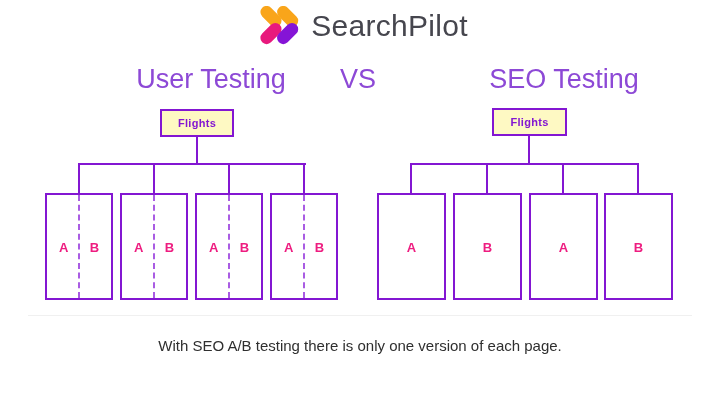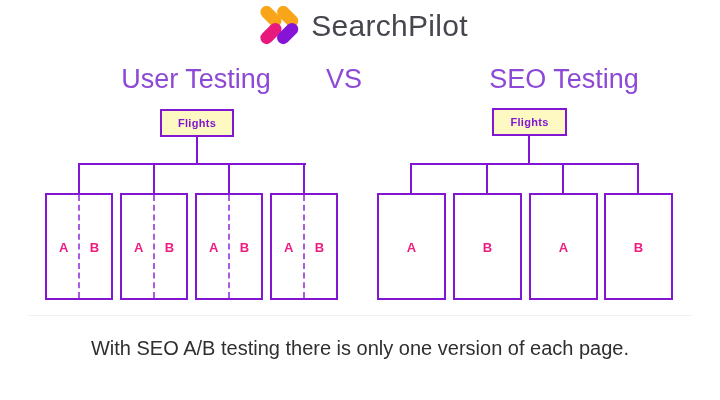--- a/index.html
+++ b/index.html
@@ -7,22 +7,22 @@
     position:relative; width:720px; height:400px; background:var(--bg,#fff);
     font-family:"Liberation Sans", sans-serif; overflow:hidden;
   }
   
   .logo { position:absolute; top:6px; left:0; right:0; display:flex; justify-content:center; align-items:center; gap:8px;padding-left:6px; }
   .logo-mark { display:block; }
   .logo-text { font-size:30px; color:var(--logo-text,#46464E); letter-spacing:0.3px; }
   
   .hdr { position:absolute; top:64px; transform:translateX(-50%); font-size:27px; font-weight:300;
          color:var(--header,#8D49D6); white-space:nowrap; }
-  .hdr-user { left:196px;text-align:center; }
-  .hdr-vs   { left:344px; }
+  .hdr-user { left:211px;text-align:center; }
+  .hdr-vs   { left:358px; }
   .hdr-seo  { left:564px; }
   
   .root {
     position:absolute; box-sizing:border-box; border:2px solid var(--purple,#8316D2);
     background:#fef9c3; display:flex; align-items:center; justify-content:center;
     font-weight:bold; font-size:11px; color:var(--purple,#8316D2); letter-spacing:0.3px;
   }
   .root-left  { left:160px; top:109px; width:74px; height:28px; }
   .root-right { left:492px; top:108px; width:75px; height:28px; }
   .line { position:absolute; background:var(--purple,#8316D2); }
@@ -36,21 +36,21 @@
           border-left:2px dashed var(--dash,#A95CE3); transform:translateX(-1px); }
   .ab { position:absolute; top:50%; transform:translate(-50%,-50%);
         font-weight:bold; font-size:13px; color:var(--pink,#EE1D80); }
   .ab-a { left:26%; }
   .ab-b { left:74%; }
   .letter { position:absolute; left:50%; top:50%; transform:translate(-50%,-50%);
             font-weight:bold; font-size:13px; color:var(--pink,#EE1D80); }
   
   .divider { position:absolute; left:28px; right:28px; top:315px; height:1px; background:var(--divider,#F0F0F0); }
   .caption { position:absolute; left:0; right:0; top:337px; text-align:center;
-             font-size:20px; line-height:1.15; color:var(--caption,#2F2F2F); }
+             font-size:15px; line-height:1.15; color:var(--caption,#2F2F2F); }
 </style>
 </head>
 <body>
 
 <div class="slide">
 
   <div class="logo">
     <svg class="logo-mark" width="45" height="40" viewBox="0 0 44 42" aria-hidden="true">
       <g>
         <rect x="-1" y="4.5" width="26" height="13" rx="6.5" transform="rotate(45 12 11)" fill="#F9A51A"></rect>

